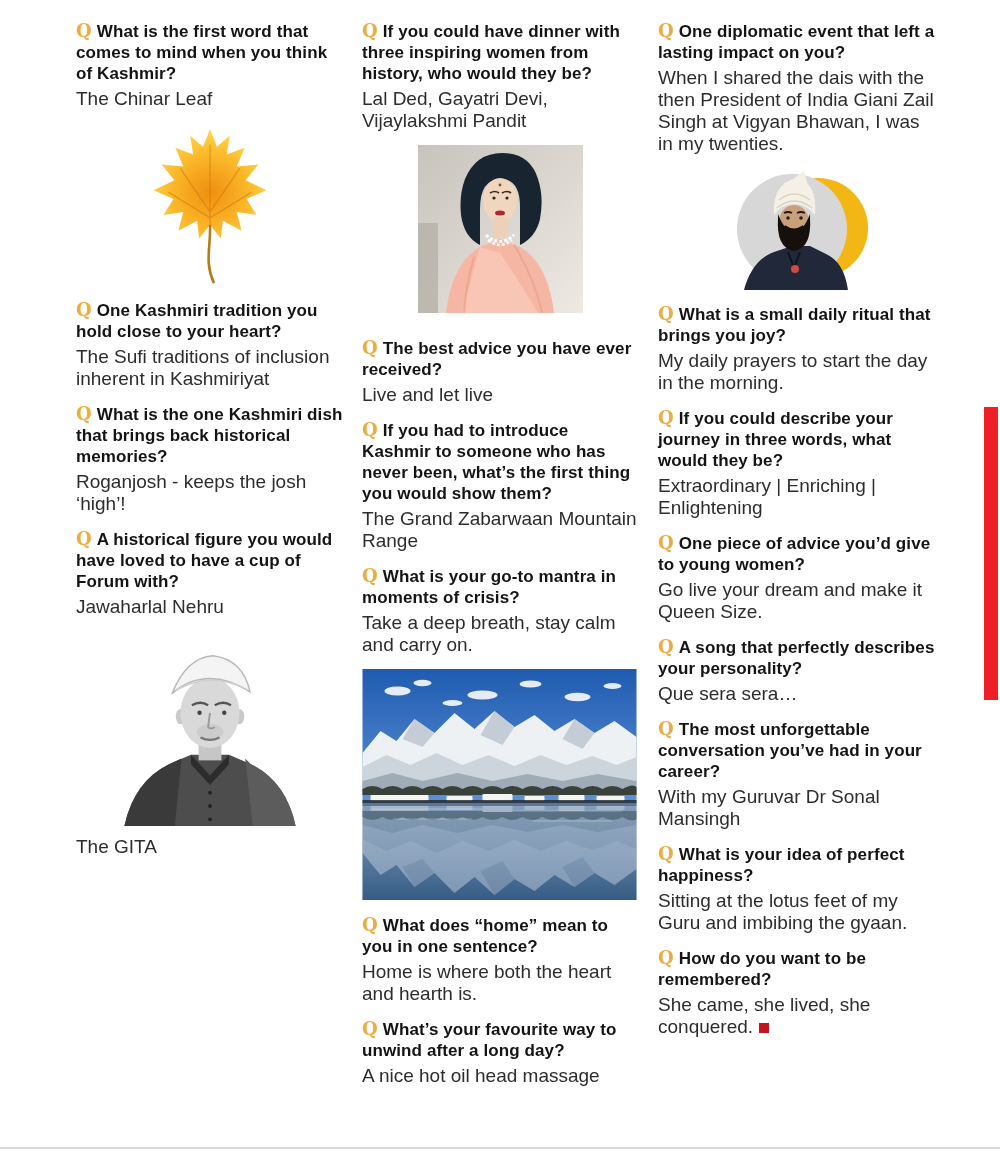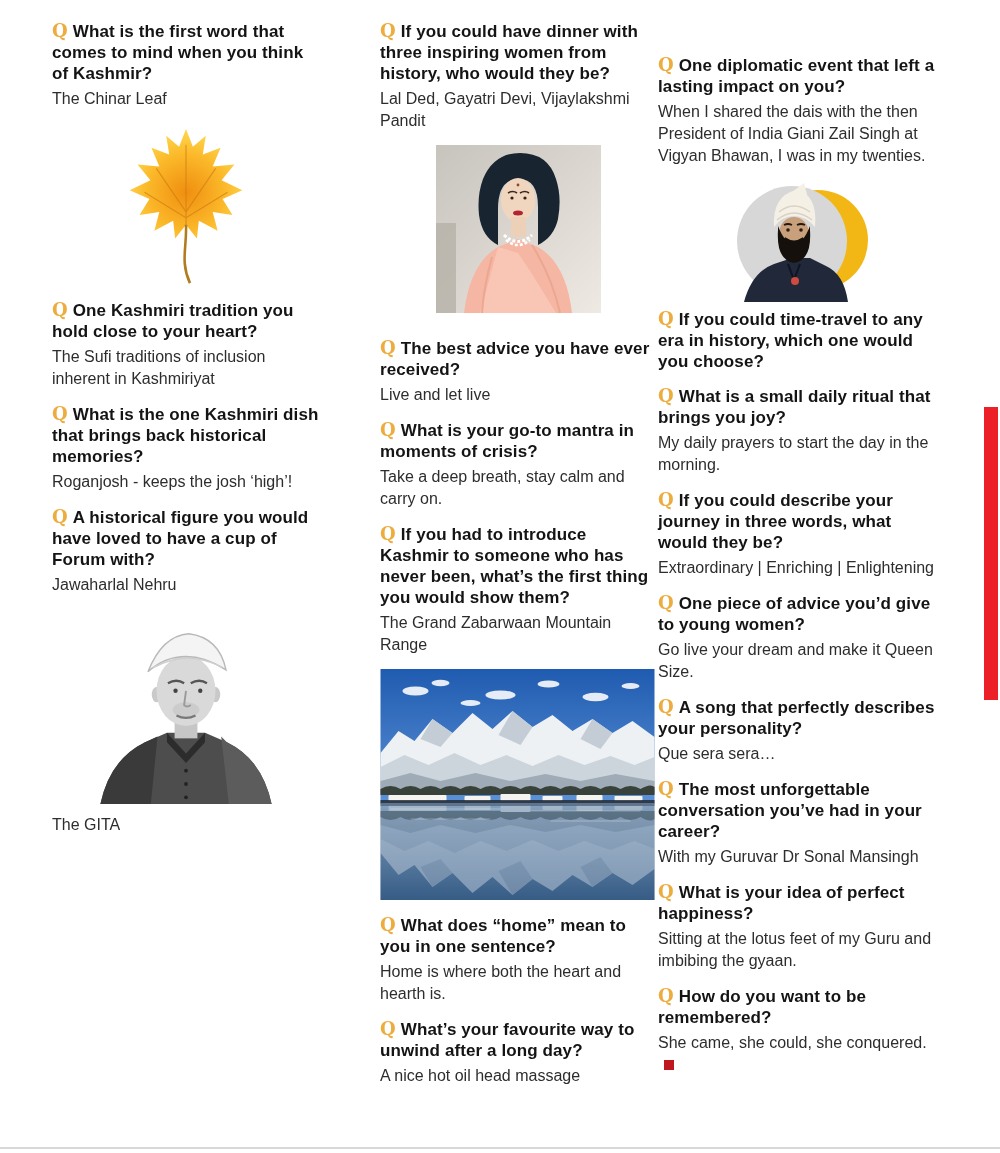--- a/index.html
+++ b/index.html
@@ -3,34 +3,34 @@
 <meta charset="utf-8">
 <style>
   * { box-sizing: border-box; }
   body { margin: 0; background: #ffffff; }
   .page {
     position: relative; width: 1000px; height: 1153px;
     background: #ffffff; overflow: hidden;
     font-family: "Liberation Sans", sans-serif;
   }
   .col { position: absolute; top: 20px; }
-  .col-left  { left: 52px;  width: 268px; }
-  .col-mid   { left: 380px; width: 277px; }
-  .col-right { left: 658px; width: 277px; margin-top: 34px; }
+  .col-left  { left: 76px;  width: 268px; }
+  .col-mid   { left: 362px; width: 277px; }
+  .col-right { left: 658px; width: 277px; }
 
   .qa { margin: 0 0 13px 0; }
   .q {
     margin: 0 0 4px 0; font-size: 17px; line-height: 21px;
     font-weight: 700; color: #141414; letter-spacing: 0.1px;
   }
   .qmark {
     font-family: "DejaVu Serif", serif; font-weight: 600;
     color: #ECAC3E; font-size: 18px; margin-right: 5px;
   }
-  .a { margin: 0; font-size: 16px; line-height: 22px; font-weight: 400; color: #2d2d2d; }
+  .a { margin: 0; font-size: 19px; line-height: 22px; font-weight: 400; color: #2d2d2d; }
 
   .img-block { display: block; }
   .img-leaf     { width: 150px; height: 168px; margin: 2px auto 8px auto; }
   .img-nehru    { width: 228px; height: 195px; margin: 4px auto 10px auto; }
   .img-gayatri  { width: 165px; height: 168px; margin: 6px auto 24px auto; }
   .img-mountain { width: 275px; height: 231px; margin: 8px 0 14px 0; }
   .img-zail     { width: 150px; height: 122px; margin: 2px auto 6px auto; }
   .img-block svg { display: block; width: 100%; height: 100%; }
 
   .end-marker {
@@ -157,27 +157,27 @@
         <path d="M70 95 q12 10 24 0" stroke="#ffffff" stroke-width="2.5" fill="none" stroke-dasharray="3 2"></path>
       </svg>
     </div>
 
     <div class="qa">
       <p class="q"><span class="qmark">Q</span><span>The best advice you have ever received?</span></p>
       <p class="a">Live and let live</p>
     </div>
 
     <div class="qa">
+      <p class="q"><span class="qmark">Q</span><span>If you had to introduce Kashmir to someone who has never been, what’s the first thing you would show them?</span></p>
+      <p class="a">The Grand Zabarwaan Mountain Range</p>
+    </div>
+
+    <div class="qa">
       <p class="q"><span class="qmark">Q</span><span>What is your go-to mantra in moments of crisis?</span></p>
       <p class="a">Take a deep breath, stay calm and carry on.</p>
-    </div>
-
-    <div class="qa">
-      <p class="q"><span class="qmark">Q</span><span>If you had to introduce Kashmir to someone who has never been, what’s the first thing you would show them?</span></p>
-      <p class="a">The Grand Zabarwaan Mountain Range</p>
     </div>
 
     <div class="img-block img-mountain">
       <svg viewBox="0 0 274 231">
         <defs>
           <linearGradient id="skyg" x1="0" y1="0" x2="0" y2="1">
             <stop offset="0" stop-color="#1f5bb0"></stop>
               <stop offset="1" stop-color="#5d92d6"></stop>
           </linearGradient>
           <linearGradient id="watg" x1="0" y1="0" x2="0" y2="1">
@@ -251,21 +251,20 @@
         <circle cx="66" cy="50" r="1.8" fill="#2a1d12"></circle>
         <circle cx="79" cy="50" r="1.8" fill="#2a1d12"></circle>
         <path d="M62 45 q4 -2 8 0 M75 45 q4 -2 8 0" stroke="#241812" stroke-width="1.8" fill="none"></path>
         <path d="M70 12 L82 3 L86 18 Z" fill="#f4f0e6"></path>
         <path d="M52 47 Q50 16 74 10 Q96 14 93 47 Q84 36 72 36 Q60 36 52 47 Z" fill="#f4f0e6"></path>
         <path d="M55 40 Q72 26 90 40 M57 32 Q72 20 88 32" stroke="#d9d2c2" stroke-width="1.5" fill="none"></path>
       </svg>
     </div>
 
     <div class="qa">
-      <p class="q"><span class="qmark">Q</span><span>If you could time-travel to any era in history, which one would you choose?</span></p>
     </div>
 
     <div class="qa">
       <p class="q"><span class="qmark">Q</span><span>What is a small daily ritual that brings you joy?</span></p>
       <p class="a">My daily prayers to start the day in the morning.</p>
     </div>
 
     <div class="qa">
       <p class="q"><span class="qmark">Q</span><span>If you could describe your journey in three words, what would they be?</span></p>
       <p class="a">Extraordinary | Enriching | Enlightening</p>
@@ -286,19 +285,19 @@
       <p class="a">With my Guruvar Dr Sonal Mansingh</p>
     </div>
 
     <div class="qa">
       <p class="q"><span class="qmark">Q</span><span>What is your idea of perfect happiness?</span></p>
       <p class="a">Sitting at the lotus feet of my Guru and imbibing the gyaan.</p>
     </div>
 
     <div class="qa">
       <p class="q"><span class="qmark">Q</span><span>How do you want to be remembered?</span></p>
-      <p class="a"><span>She came, she could, she conquered.</span><span class="end-marker"></span></p>
+      <p class="a"><span>She came, she lived, she conquered.</span><span class="end-marker"></span></p>
     </div>
   </div>
 
   <div class="red-bar"></div>
   <div class="bottom-rule"></div>
 </div>
 
 </body></html>

